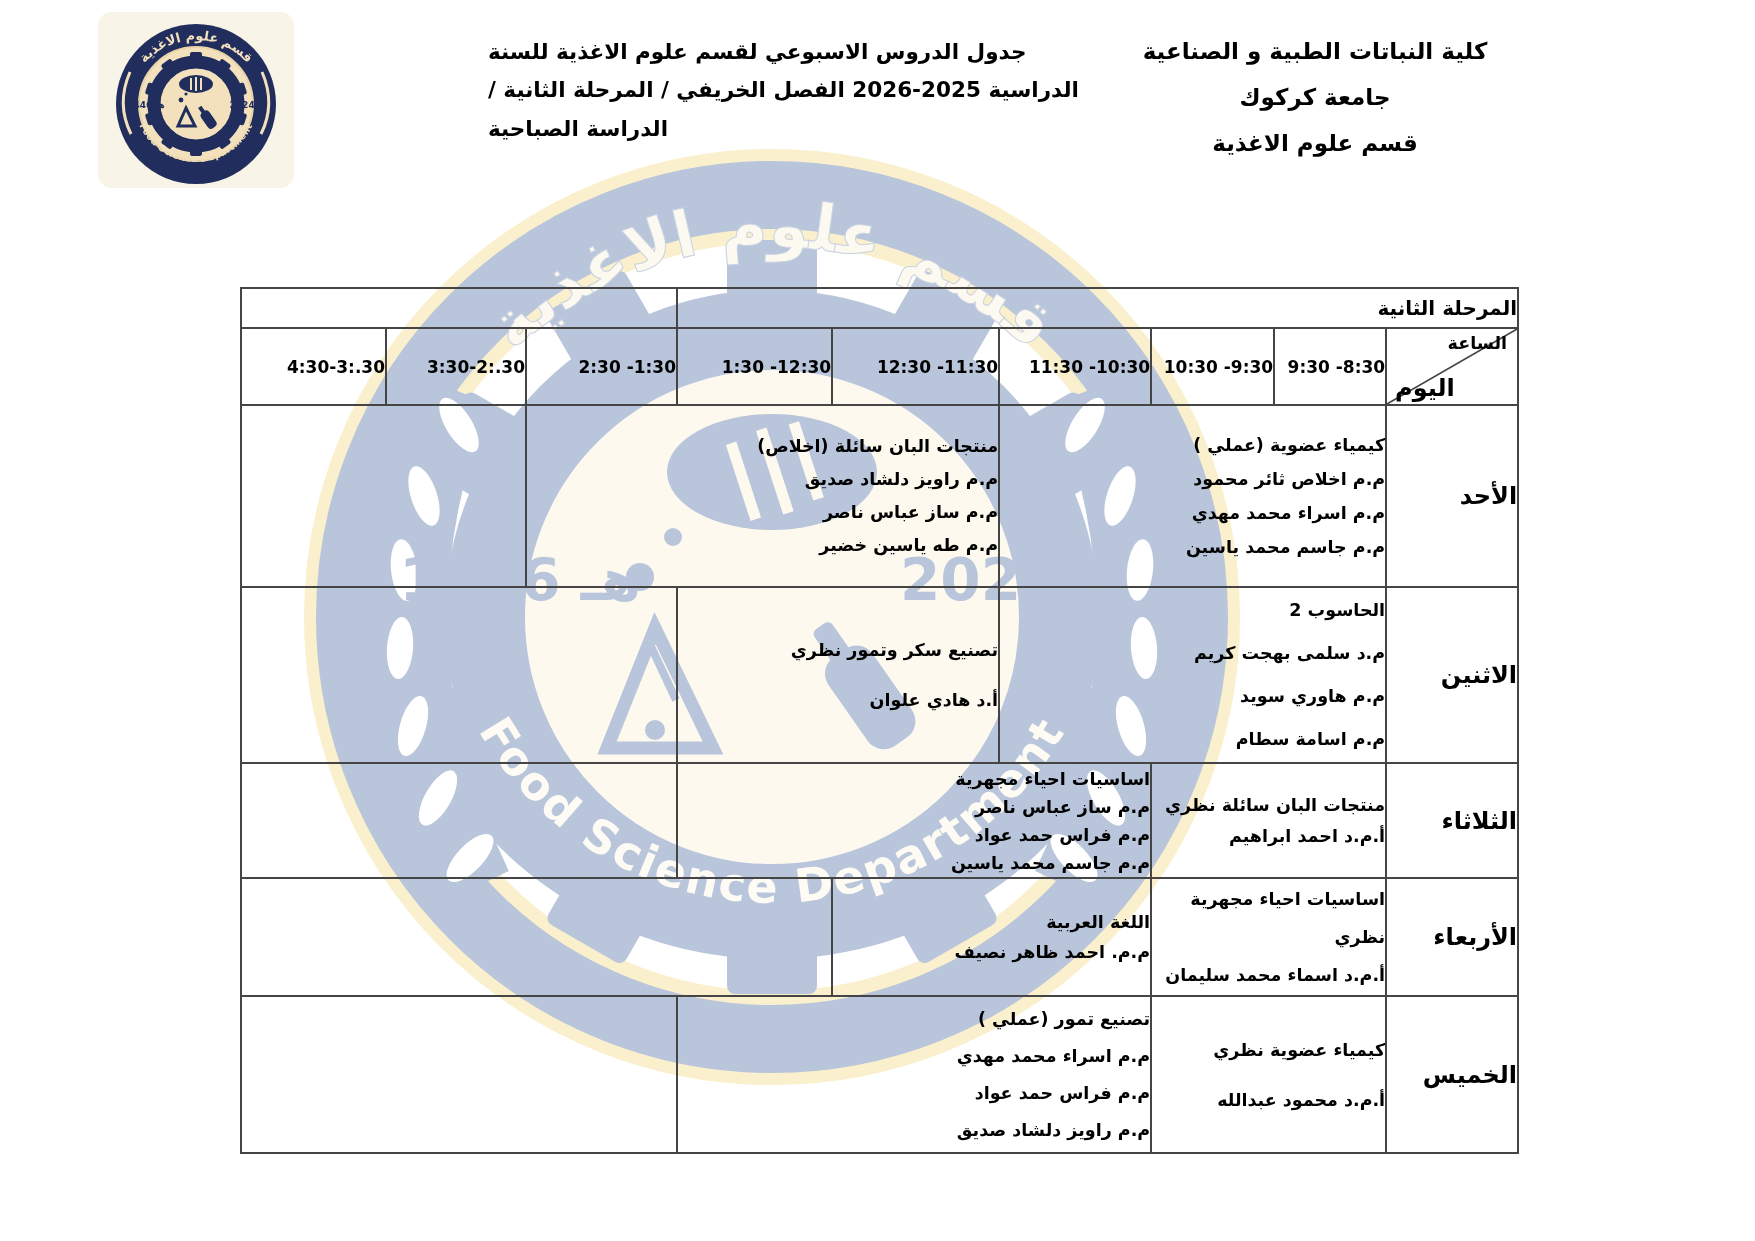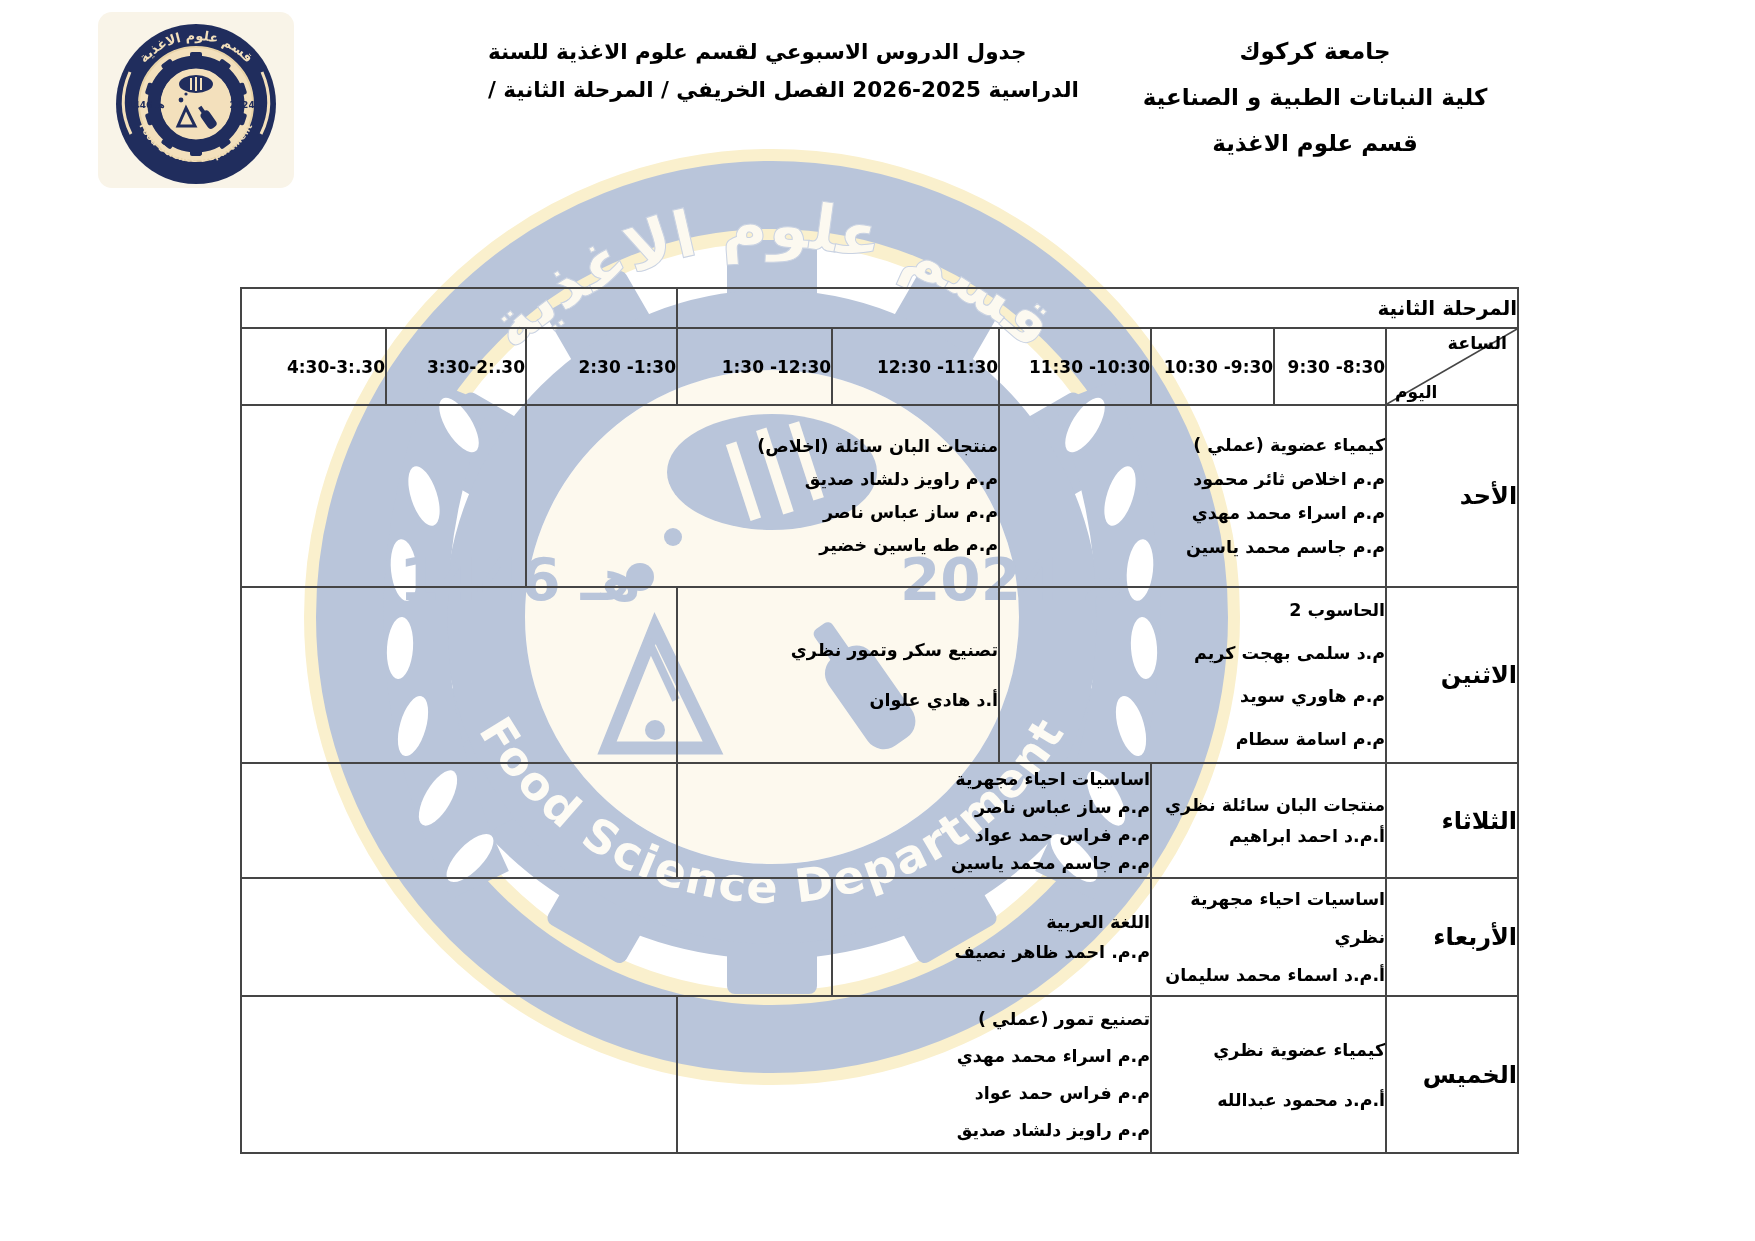--- a/index.html
+++ b/index.html
@@ -18,21 +18,21 @@
                  font-weight:bold;background:transparent;}
   td.ghost{border:none;background:transparent;}
   td.stagebar{background:#ececec;font-size:20px;height:38px;}
   td.timehead{font-size:17px;height:75px;}
   td.day{font-size:24px;}
   td.blk{font-size:17.5px;}
   .ln{white-space:nowrap;}
   td.corner{position:relative;}
   .corner-svg{position:absolute;left:0;top:0;width:100%;height:100%;}
   .corner-top{position:absolute;top:4px;right:10px;font-size:17.5px;}
-  .corner-bot{position:absolute;bottom:2px;left:8px;font-size:17px;}
+  .corner-bot{position:absolute;bottom:2px;left:8px;font-size:24px;}
   .sunA .ln{line-height:34px;} .sunB .ln{line-height:33px;}
   .monA .ln{line-height:43px;} .monB .ln{line-height:50px;}
   .tueA{vertical-align:top;padding-top:4px;} .tueA .ln{line-height:31px;}
   .tueB .ln{line-height:28px;}
   .wedA .ln{line-height:38px;}
   .wedB{vertical-align:top;padding-top:2px;} .wedB .ln{line-height:30px;}
   .thuA{vertical-align:top;padding-top:16px;} .thuA .ln{line-height:50px;}
   .thuB .ln{line-height:37px;}
 </style>
 </head>
@@ -184,32 +184,33 @@
       <text font-size="13" font-weight="bold" fill="#f3e0bc">
         <textPath href="#lgTop" startOffset="50%" text-anchor="middle">قسم علوم الاغذية</textPath>
       </text>
       <text font-size="9" font-weight="bold" fill="#f3e0bc" letter-spacing="0.5">
         <textPath href="#lgBot" startOffset="50%" text-anchor="middle">Food Science Department</textPath>
       </text>
     </svg>
   </div>
 
   <div class="hdr-right">
+    <div>كلية النباتات الطبية و الصناعية</div>
     <div>جامعة كركوك</div>
-    <div>كلية النباتات الطبية و الصناعية</div>
     <div>قسم علوم الاغذية</div>
   </div>
 
   <div class="hdr-center">
     <div>جدول الدروس الاسبوعي لقسم علوم الاغذية للسنة</div>
     <div>
       <span>الدراسية</span>
       <span class="nums">2026-2025</span>
       <span>الفصل الخريفي / المرحلة الثانية /</span>
     </div>
+    <div>الدراسة الصباحية</div>
   </div>
 
   <table class="sched">
     <colgroup>
       <col style="width:132px">
         <col style="width:112px">
         <col style="width:123px">
       <col style="width:152px">
         <col style="width:167px">
         <col style="width:155px">

